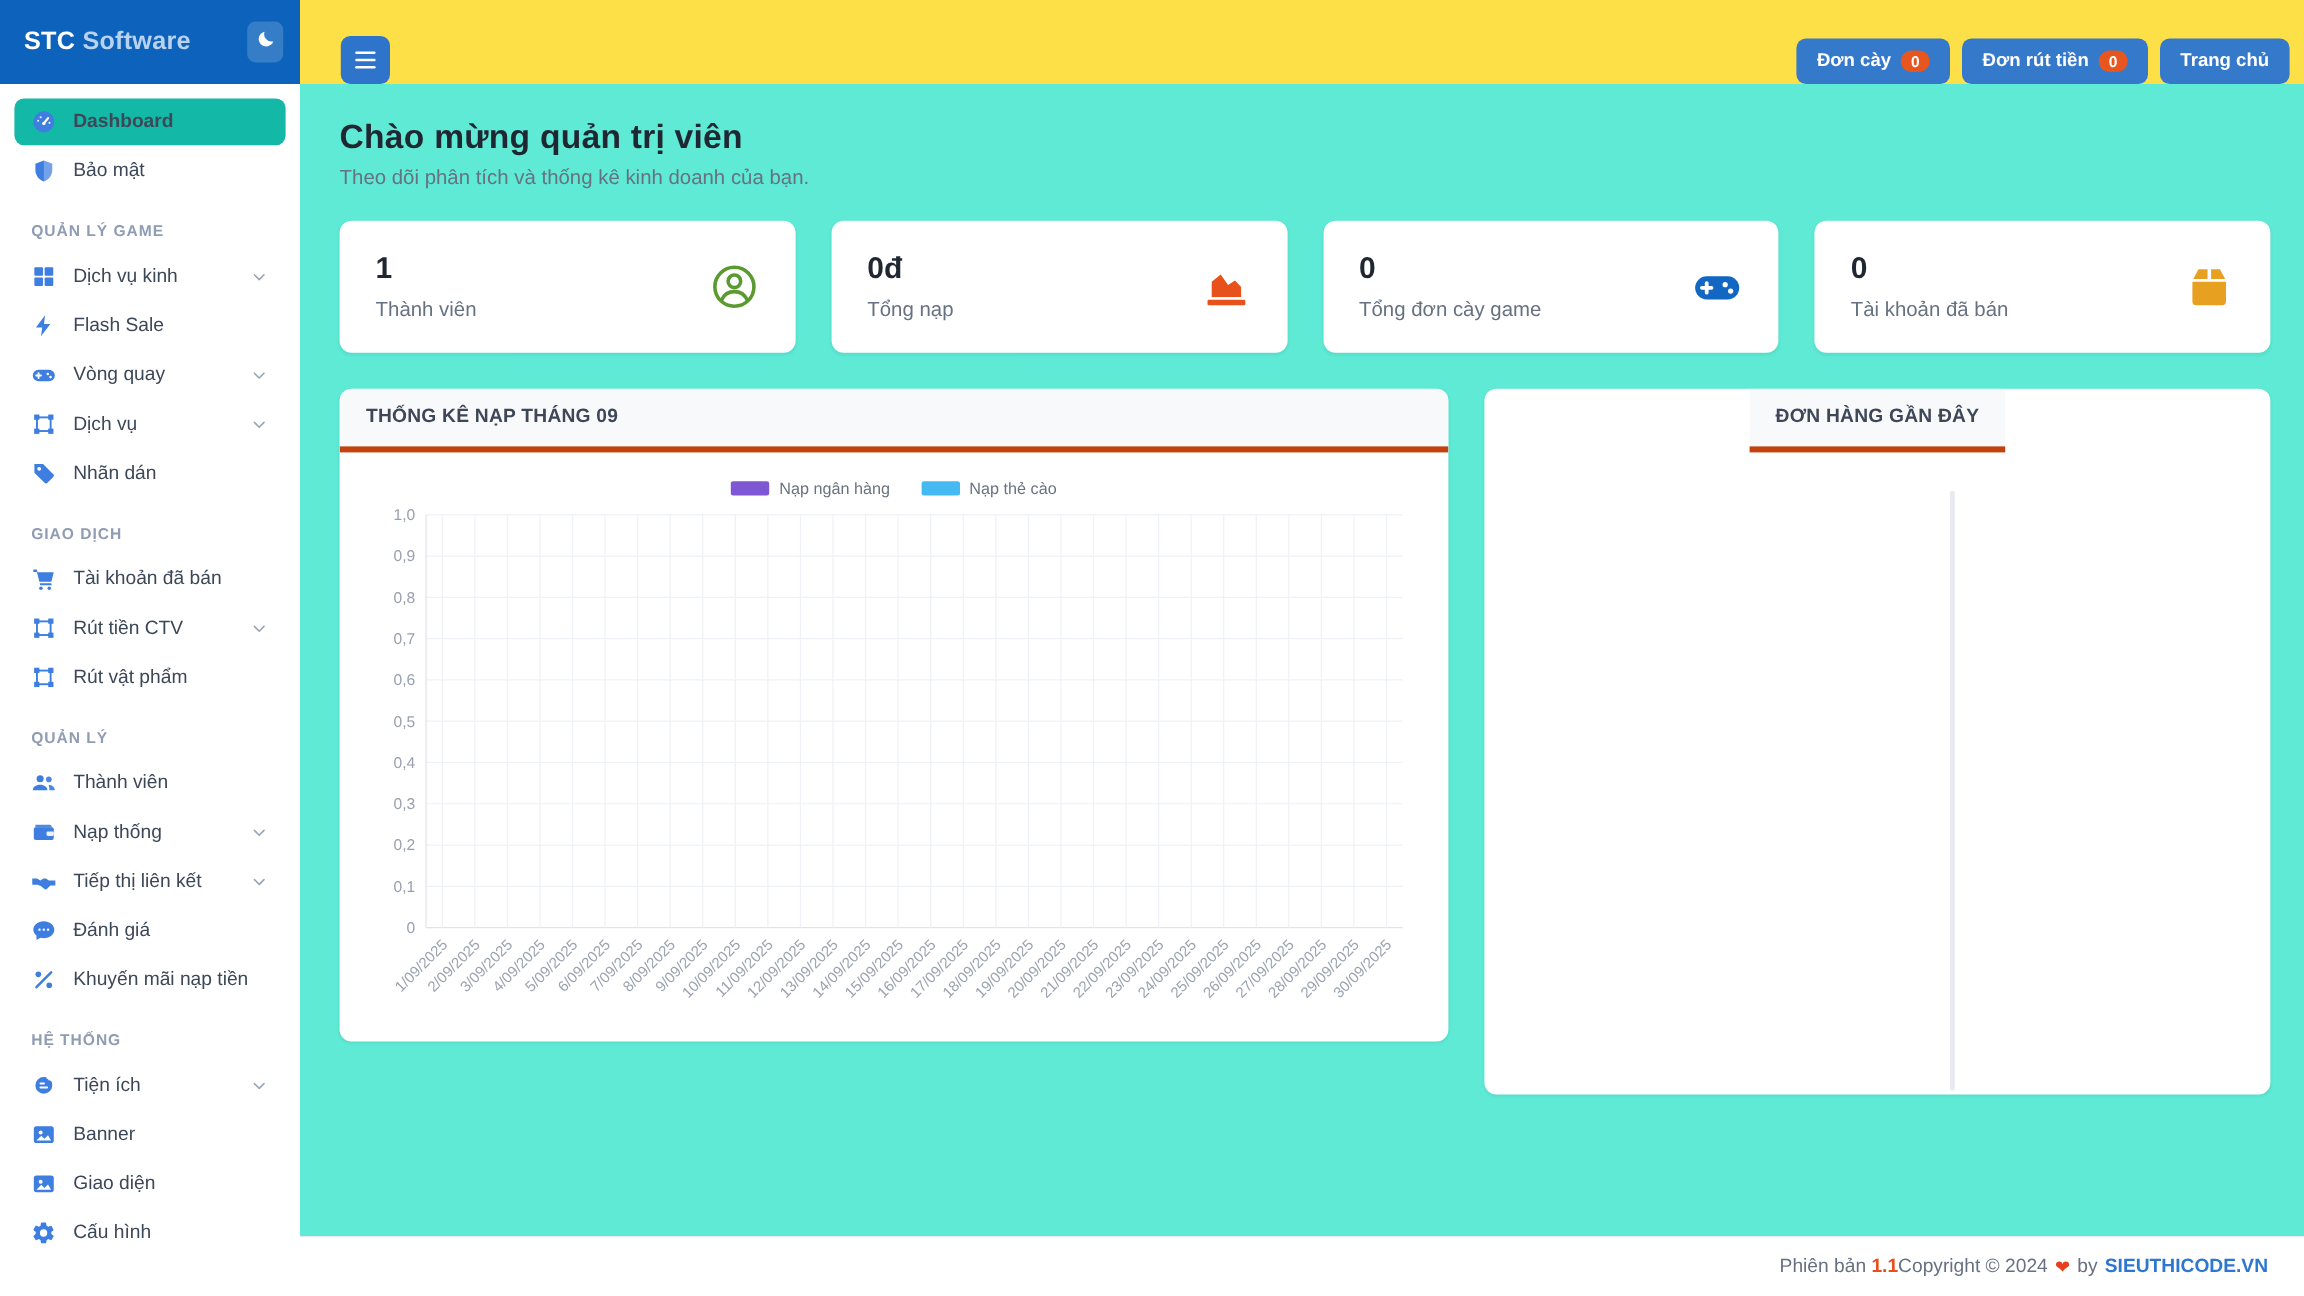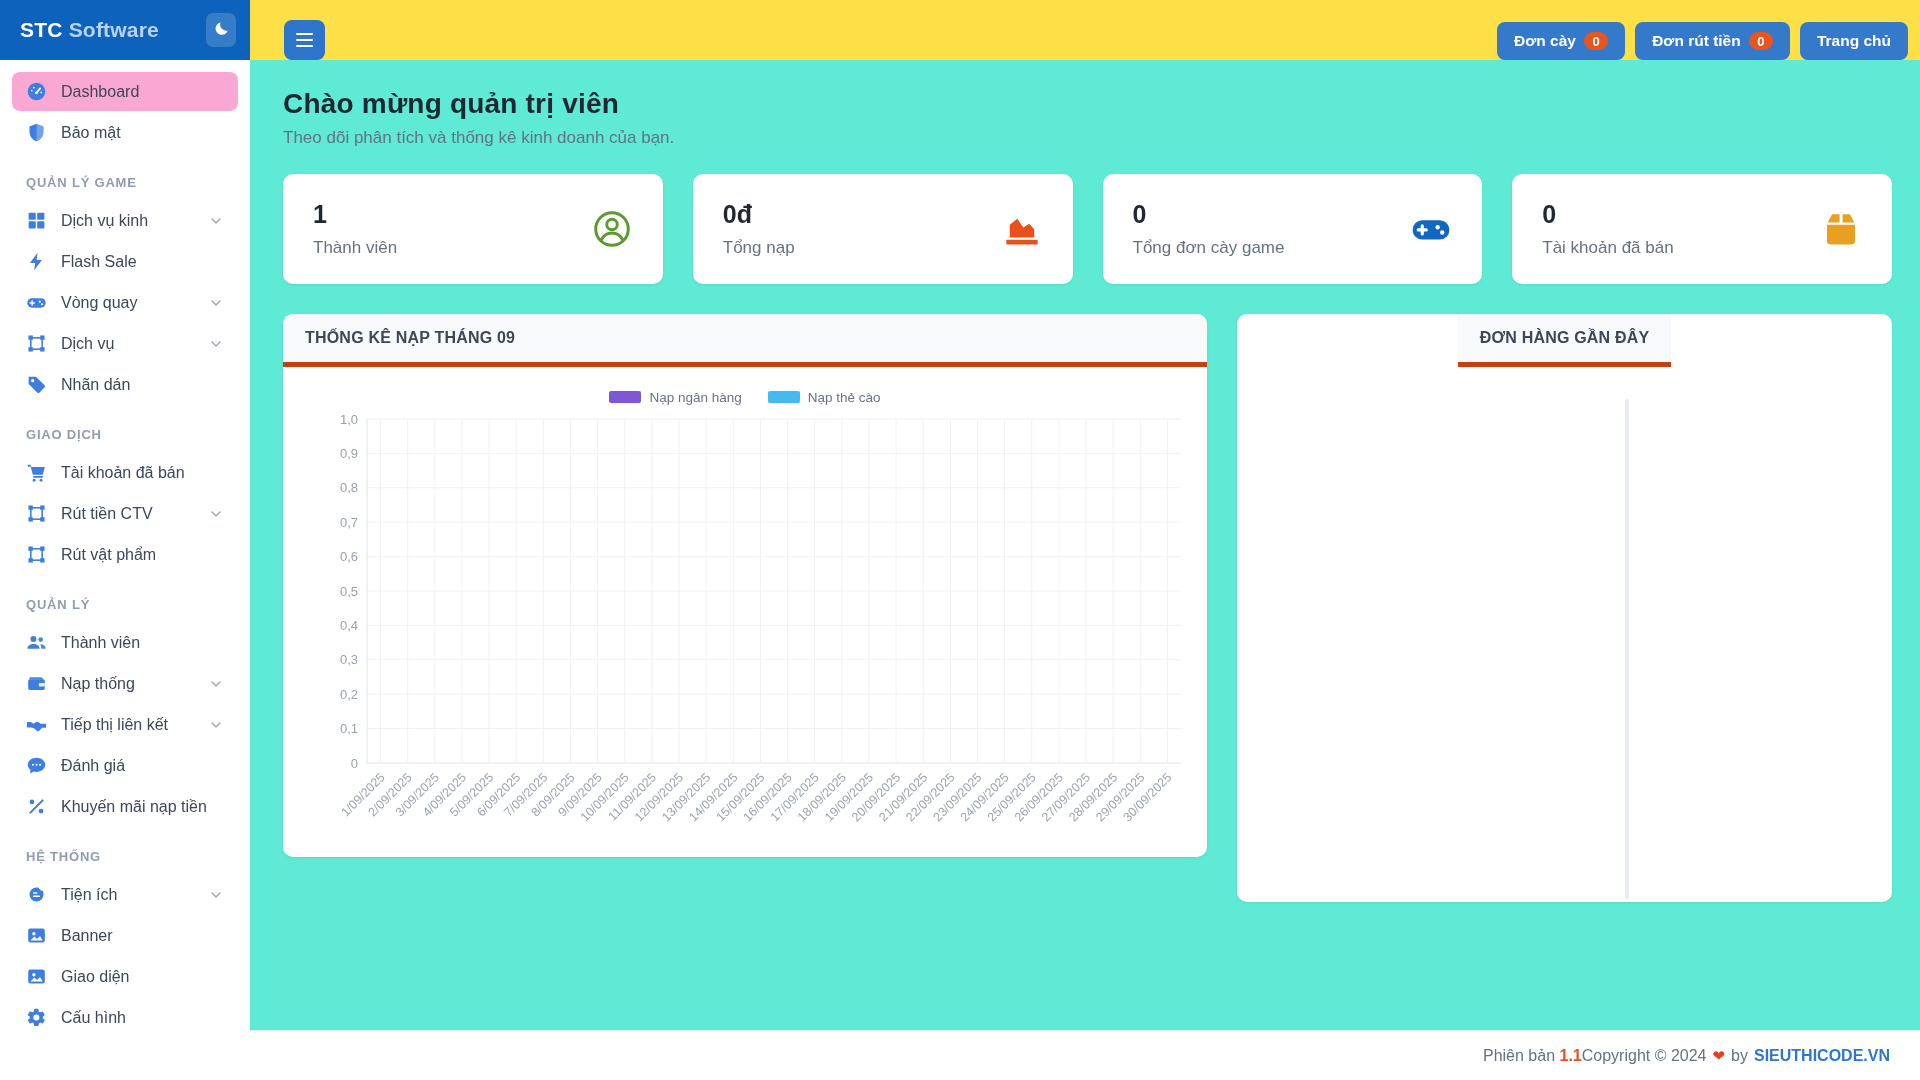--- a/index.html
+++ b/index.html
@@ -3,21 +3,21 @@
 <meta charset="utf-8">
 <style>
   * { margin:0; padding:0; box-sizing:border-box; }
   html,body { width:1920px; height:1080px; overflow:hidden; }
   body {
     font-family:"Liberation Sans","DejaVu Sans",sans-serif;
     background:#ebeef6; color:#3c4858;
     display:flex; flex-direction:column;
   }
   
-  .topbar { height:60px; display:flex; flex:none; }
+  .topbar { height:70px; display:flex; flex:none; }
   .brand-zone {
     width:250px; flex:none; background:#0d63bc; color:#fff;
     display:flex; align-items:center; padding:0 14px 0 20px;
   }
   .brand { font-size:21px; font-weight:700; letter-spacing:.2px; flex:1; }
   .brand .lite { color:#b9d2f0; font-weight:600; }
   .moon-btn {
     width:30px; height:34px; border-radius:7px; background:rgba(255,255,255,.17);
     display:flex; align-items:center; justify-content:center; cursor:pointer;
   }
@@ -47,21 +47,21 @@
   
   .sidebar { width:250px; flex:none; background:#fff; overflow:hidden; padding-top:10px; }
   .side-section-title {
     font-size:13px; font-weight:700; letter-spacing:.8px; color:#8f9cb3;
     padding:21px 26px 9px;
   }
   .side-item {
     display:flex; align-items:center; gap:14px; margin:2px 12px;
     padding:9px 14px; border-radius:8px; cursor:pointer; color:#3c4858;
   }
-  .side-item.active { background:#f9a8d4; }
+  .side-item.active { background:#14b8a6;font-weight:bold; }
   .side-item .ic { width:21px; height:21px; flex:none; color:#3d7ee0; display:flex; }
   .side-item .ic svg { width:21px; height:21px; }
   .side-item .lbl { font-size:16px; flex:1; white-space:nowrap; overflow:hidden; }
   .side-item .chev { width:16px; height:16px; color:#9aa5b4; flex:none; }
   .side-item .chev svg { width:16px; height:16px; }
   
   .main-col { flex:1; display:flex; flex-direction:column; min-width:0; background:#5eead4; }
   .main-scroll { flex:1; padding:28px 28px 0 33px; overflow:hidden; }
   .welcome-title { font-size:28px; font-weight:700; color:#1f2733; letter-spacing:.2px; }
   .welcome-sub { font-size:17px; color:#667181; margin-top:8px; }
@@ -80,21 +80,21 @@
   .panels-row { display:flex; gap:30px; margin-top:30px; align-items:flex-start; }
   .panel {
     background:#fff; border-radius:10px; overflow:hidden;
     box-shadow:0 1px 3px rgba(20,30,60,.07);
   }
   .panel-head {
     background:#f8f9fb; border-bottom:5px solid #c2410c;
     padding:15px 22px; font-size:16px; font-weight:600; color:#3d4757; letter-spacing:.2px;
   }
   .chart-panel { width:924px; flex:none; }
-  .chart-body { padding:18px 36px 8px; }
+  .chart-body { padding:18px 24px 8px; }
   .chart-legend { display:flex; justify-content:center; gap:26px; align-items:center; height:24px; }
   .legend-item { display:flex; align-items:center; gap:8px; font-size:13.5px; color:#6a7280; }
   .legend-swatch { width:32px; height:12px; border-radius:2px; display:inline-block; }
   .orders-panel { flex:1; height:588px; display:flex; flex-direction:column;align-items:center; }
   .orders-body { flex:1; position:relative; }
   .timeline-axis {
     position:absolute; left:60px; top:32px; width:4px; height:500px;
     background:#e8eaf1; border-radius:2px;
   }
   

